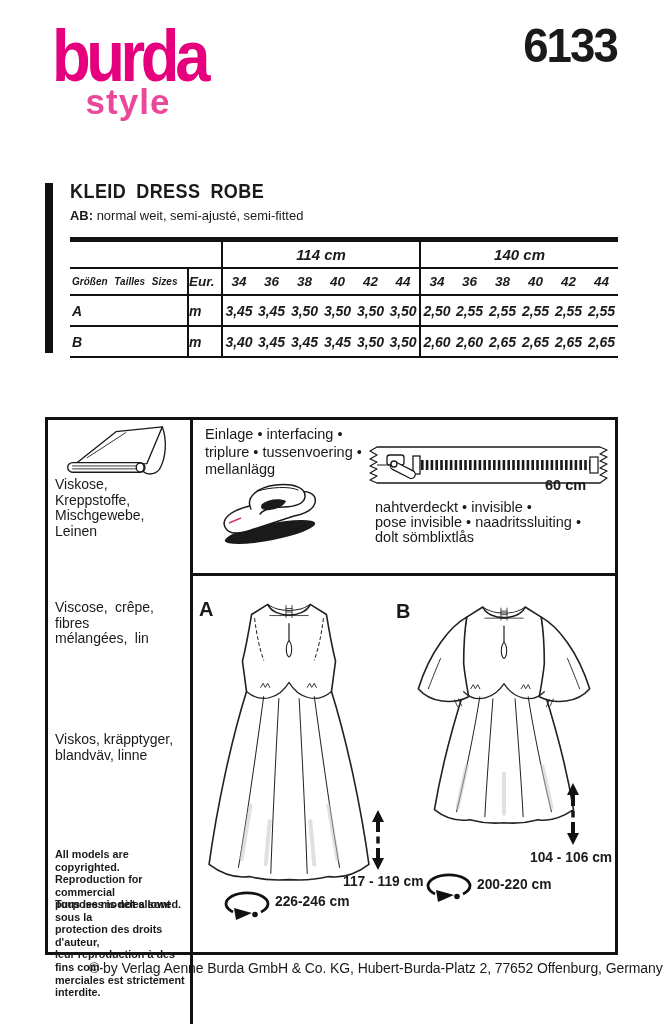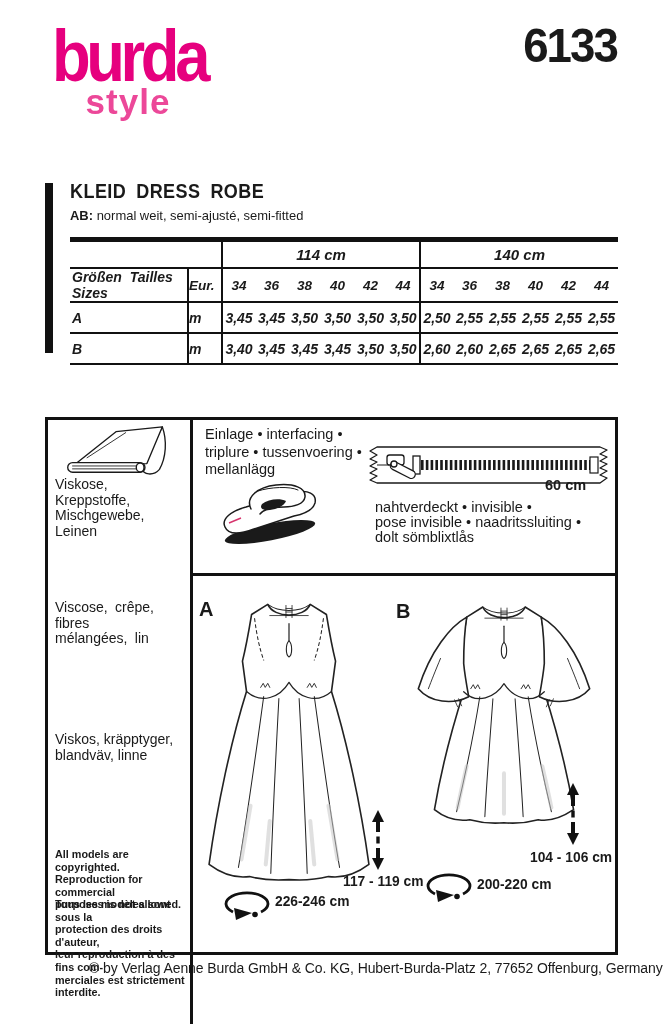--- a/index.html
+++ b/index.html
@@ -25,21 +25,21 @@
     transform-origin:left top; white-space:nowrap; }
   .ab-line .ab-b { font-weight:bold; }
 
   
   .ftable { position:absolute; left:70px; top:237px; width:548px; border-collapse:collapse;
     table-layout:fixed; border-top:5px solid #111; }
   .ftable td { border-bottom:2px solid #111; font-weight:bold; font-size:13.5px;
     text-align:center; padding:0; height:25px; vertical-align:middle;font-style:italic; }
   .ftable tr.vals td { height:29px; font-size:14px; }
   .ftable td.sep { border-left:2.5px solid #111; }
-  .ftable td.cell-label { text-align:left; padding-left:2px; word-spacing:4px; font-size:14px; }
+  .ftable td.cell-label { text-align:left; padding-left:2px; word-spacing:4px; font-size:10px; }
   .ftable td.cell-unit { text-align:right; padding-right:22px; }
   .ftable td.grp { font-size:15px; }
 
   
   .panel { left:45px; top:417px; width:573px; height:538px; border:3px solid #111;
     box-sizing:border-box; }
   .left-col { left:0; top:0; width:142px; height:638px; border-right:3px solid #111; }
   .info-sec { left:145px; top:0; width:422px; height:153px; border-bottom:3px solid #111; }
   .dress-sec { left:145px; top:156px; width:422px; height:376px; }
 

